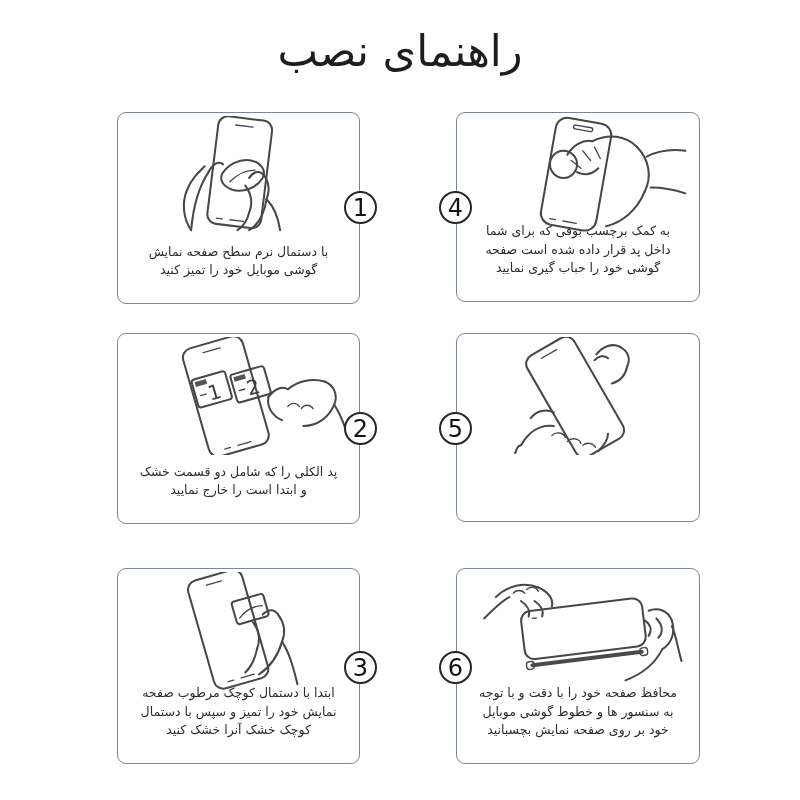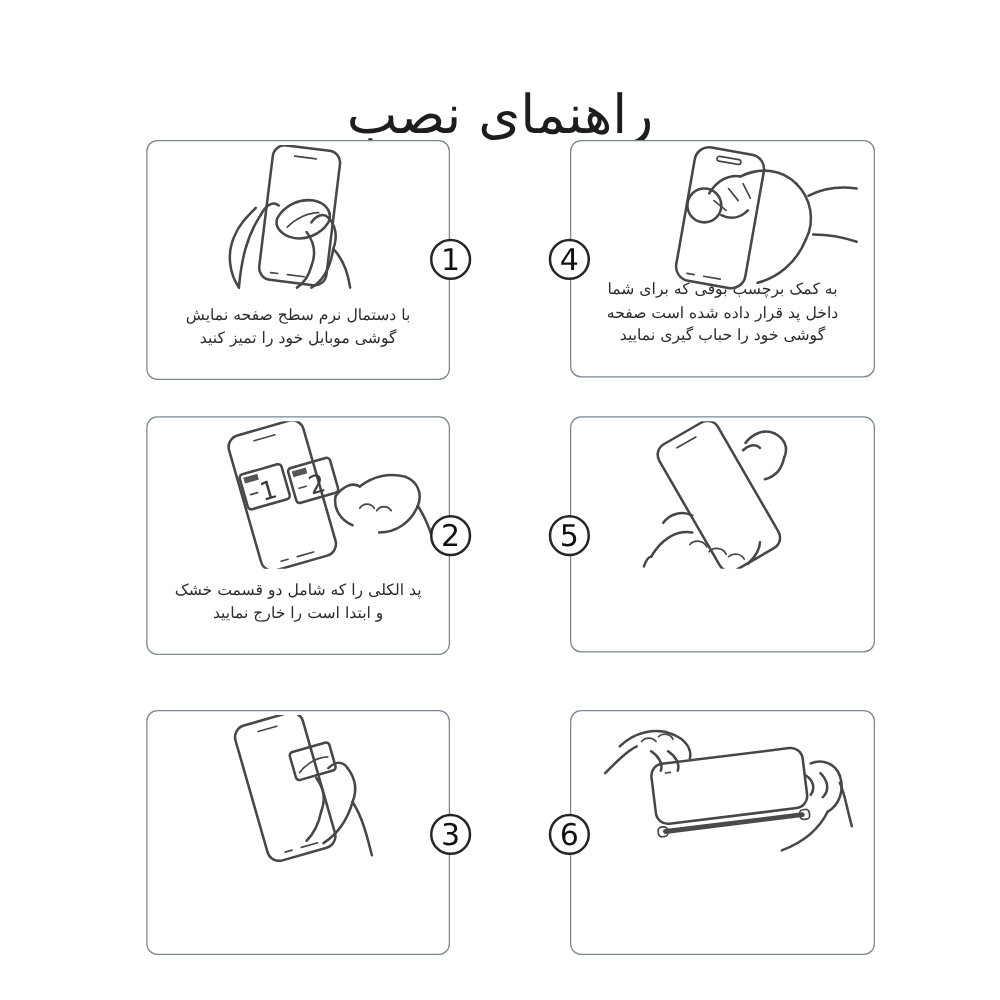--- a/index.html
+++ b/index.html
@@ -3,21 +3,21 @@
 <meta charset="utf-8">
 <style>
   html,body{margin:0;padding:0;}
   body{
     width:800px;height:800px;position:relative;background:#ffffff;
     font-family:"DejaVu Sans",sans-serif;overflow:hidden;
   }
   .title{
     position:absolute;top:26px;left:0;width:100%;
     text-align:center;font-size:43px;font-weight:500;color:#1d1d1d;
-    direction:rtl;letter-spacing:0;margin-top:41px;
+    direction:rtl;letter-spacing:0;
   }
   .panel{
     position:absolute;background:#fff;
     border:1.6px solid #7b8894;border-radius:9px;
   }
   .p1{left:117px;top:112px;width:241px;height:190px;}
   .p4{left:456px;top:112px;width:242px;height:188px;}
   .p2{left:117px;top:333px;width:241px;height:189px;}
   .p5{left:456px;top:333px;width:242px;height:187px;}
   .p3{left:117px;top:568px;width:241px;height:194px;}
@@ -180,20 +180,23 @@
       </g>
       <path class="stroke" d="M140,44 C146,38 152,38 156,44"></path>
       <path class="stroke" d="M156,44 C162,52 164,62 160,72"></path>
       <path class="stroke" d="M130,52 C136,60 138,70 134,80"></path>
       <path class="stroke" d="M160,72 C156,86 148,98 136,106"></path>
       <path class="stroke" d="M134,80 C132,90 128,98 122,104"></path>
       <path class="stroke" d="M176,116 C172,100 168,84 160,72"></path>
     </svg>
   </div>
   <div class="badge on-right">3</div>
+  <p class="caption">ابتدا با دستمال کوچک مرطوب صفحه
+نمایش خود را تمیز و سپس با دستمال
+کوچک خشک آنرا خشک کنید</p>
 </section>
 
 <section class="panel p6">
   <div class="illus">
     <svg viewBox="0 0 230 122">
       <g transform="rotate(-7 118 62)">
         <rect class="stroke" x="58" y="34" width="126" height="50" rx="10"></rect>
         <line class="stroke-thin" x1="70" y1="42" x2="74" y2="42"></line>
         <path class="edge" d="M64,90 L178,90"></path>
         <rect class="stroke-thin" x="58" y="86" width="8" height="8" rx="3"></rect>
@@ -208,13 +211,16 @@
       <path class="stroke" d="M18,48 C28,38 36,30 44,26"></path>
       <path class="stroke" d="M188,40 C198,36 208,40 212,50"></path>
       <path class="stroke" d="M212,50 C216,62 212,74 202,80"></path>
       <path class="stroke" d="M184,50 C190,54 192,60 188,66"></path>
       <path class="stroke" d="M196,48 C202,54 204,62 198,68"></path>
       <path class="stroke" d="M202,80 C194,96 180,106 164,112"></path>
       <path class="stroke" d="M222,92 C218,78 216,64 212,56"></path>
     </svg>
   </div>
   <div class="badge on-left">6</div>
+  <p class="caption">محافظ صفحه خود را با دقت و با توجه
+به سنسور ها و خطوط گوشی موبایل
+خود بر روی صفحه نمایش بچسبانید</p>
 </section>
 
 </body></html>

